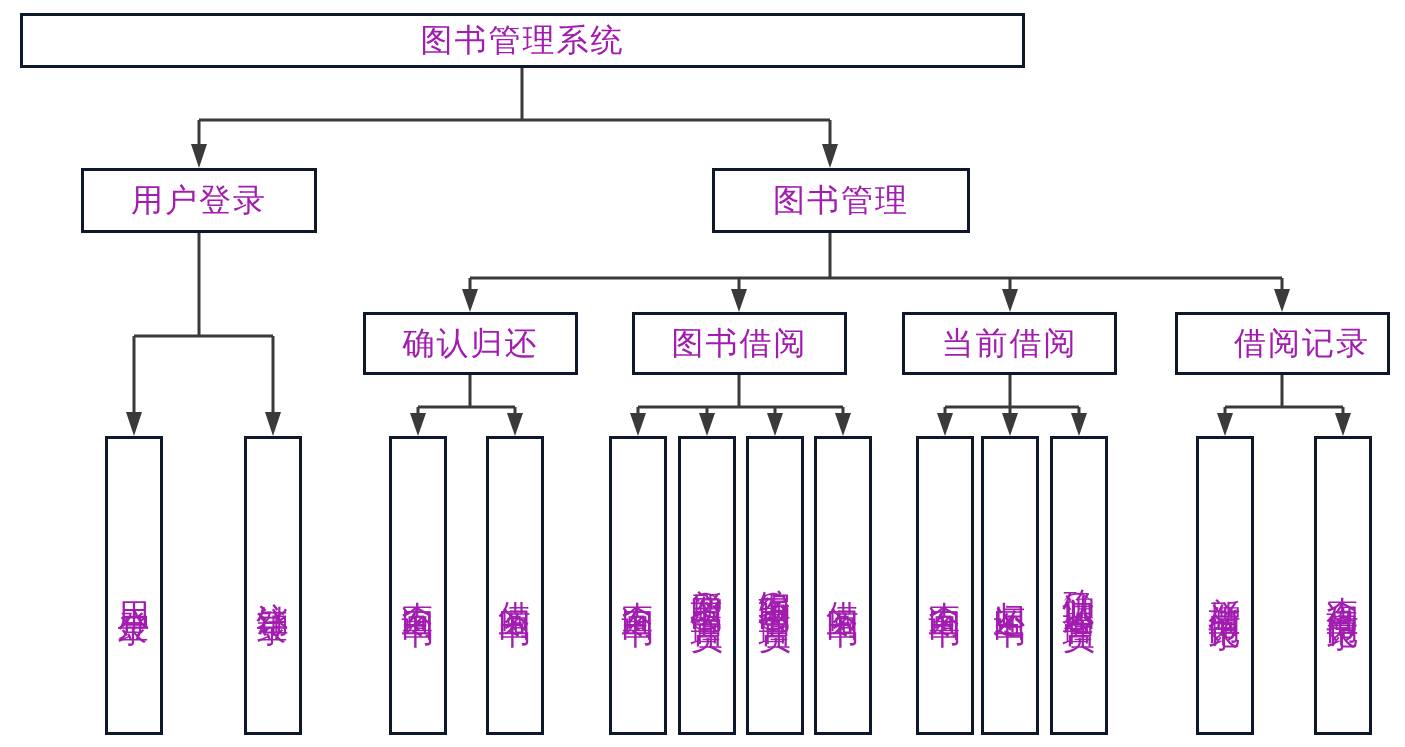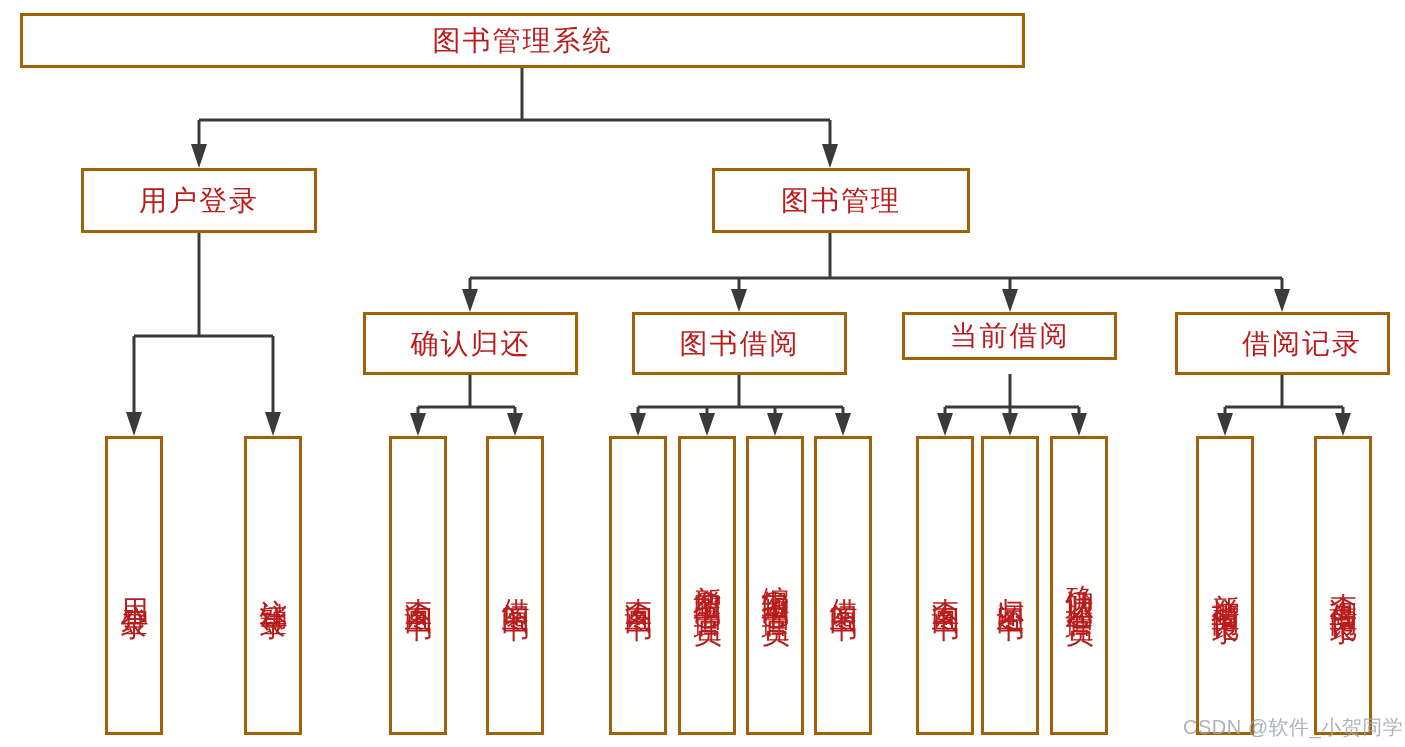--- a/index.html
+++ b/index.html
@@ -19,27 +19,27 @@
     position: absolute;
     left: 0; top: 0;
     width: 1405px;
     height: 747px;
     z-index: 1;
   }
   .node {
     position: absolute;
     box-sizing: border-box;
     background: #ffffff;
-    border: 3px solid #a16207;
-    color: #b91c1c;
+    border: 3px solid #0f172a;
+    color: #a21caf;
     display: flex;
     align-items: center;
     justify-content: center;
     z-index: 2;
-    font-size: 28px;
+    font-size: 32px;
     letter-spacing: 2px;
     white-space: nowrap;
   }
   .hnode {
     text-align: center;
   }
   .vnode {
     writing-mode: vertical-rl;
     text-orientation: mixed;
     letter-spacing: 5px;
@@ -109,36 +109,35 @@
     </g>
   </svg>
 
   <div class="node hnode" style="left:20px; top:13px; width:1005px; height:55px;">图书管理系统</div>
 
   <div class="node hnode" style="left:81px; top:168px; width:236px; height:65px;">用户登录</div>
   <div class="node hnode" style="left:712px; top:168px; width:258px; height:65px;">图书管理</div>
 
   <div class="node hnode" style="left:363px; top:312px; width:215px; height:63px;">确认归还</div>
   <div class="node hnode" style="left:632px; top:312px; width:215px; height:63px;">图书借阅</div>
-  <div class="node hnode" style="left:902px; top:312px; width:215px; height:48px;">当前借阅</div>
+  <div class="node hnode" style="left:902px; top:312px; width:215px; height:63px;">当前借阅</div>
   <div class="node hnode" style="left:1175px; top:312px; width:215px; height:63px;padding-left:39px;">借阅记录</div>
 
   <div class="node vnode" style="left:105px; top:436px; width:58px; height:299px;">用户登录</div>
   <div class="node vnode" style="left:244px; top:436px; width:58px; height:299px;">注销登录</div>
 
   <div class="node vnode" style="left:389px; top:436px; width:58px; height:299px;">查询图书</div>
   <div class="node vnode" style="left:486px; top:436px; width:58px; height:299px;">借阅图书</div>
 
   <div class="node vnode" style="left:609px; top:436px; width:58px; height:299px;">查询图书</div>
   <div class="node vnode" style="left:678px; top:436px; width:58px; height:299px;">新增图书（管理员）</div>
   <div class="node vnode" style="left:746px; top:436px; width:58px; height:299px;">编辑图书（管理员）</div>
   <div class="node vnode" style="left:814px; top:436px; width:58px; height:299px;">借阅图书</div>
 
   <div class="node vnode" style="left:916px; top:436px; width:58px; height:299px;">查询图书</div>
   <div class="node vnode" style="left:981px; top:436px; width:58px; height:299px;">归还图书</div>
   <div class="node vnode" style="left:1050px; top:436px; width:58px; height:299px;">确认归还（管理员）</div>
 
   <div class="node vnode" style="left:1196px; top:436px; width:58px; height:299px;">新增借阅记录</div>
   <div class="node vnode" style="left:1314px; top:436px; width:58px; height:299px;">查询借阅记录</div>
 
-  <div id="watermark">CSDN @软件_小贺同学</div>
 
 </div>
 
 </body></html>

